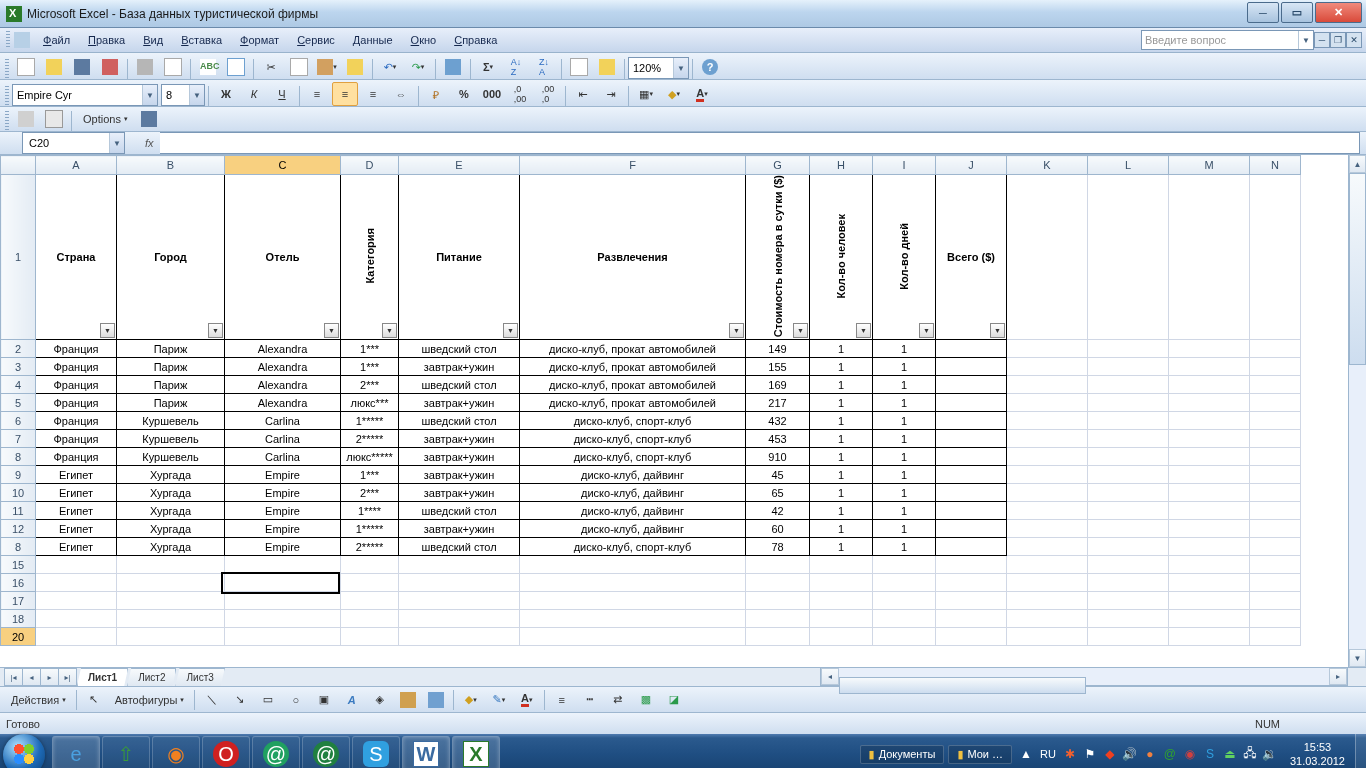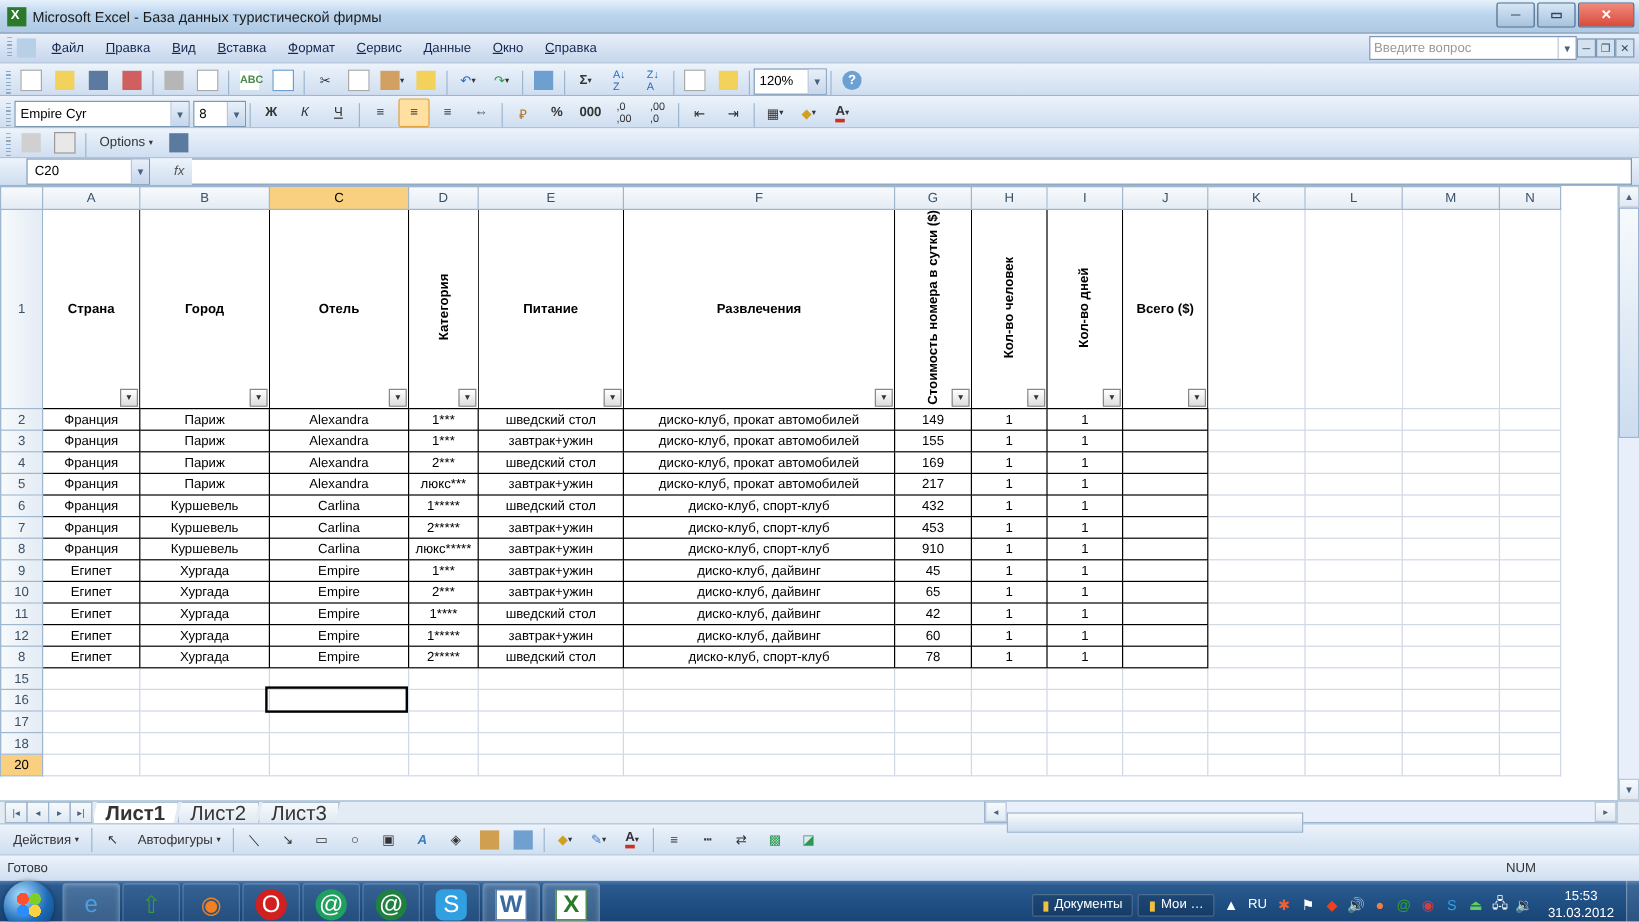--- a/index.html
+++ b/index.html
@@ -63,21 +63,21 @@
 .corner{width:34px;background:linear-gradient(#f7fafc,#e3ebf4);border:1px solid #9eb6ce}
 .hdr td{border:1px solid #000;height:74px;font-weight:bold;text-align:center;position:relative;background:#fff}
 .hdr .vtxt{writing-mode:vertical-rl;transform:rotate(180deg);display:inline-block;font-size:11px}
 .filterbtn{position:absolute;right:1px;bottom:1px;width:13px;height:13px;border:1px solid #888;background:linear-gradient(#fff,#ddd);font-size:7px;color:#333;display:flex;align-items:center;justify-content:center}
 .datarow td{border:1px solid #000;text-align:center;background:#fff}
 .selcell{position:absolute;border:2px solid #000;background:transparent;pointer-events:none}
 
 .tabstrip{height:18px;background:#e3ebf4;border-top:1px solid #9db6cf;display:flex;align-items:center;position:relative}
 .tabnav{display:flex;margin-left:4px}
 .tabnav .nb{width:17px;height:16px;border:1px solid #9db6cf;background:linear-gradient(#f7fafc,#dfe8f2);display:flex;align-items:center;justify-content:center;font-size:8px;color:#46627f;margin-right:-1px}
-.shtab{height:17px;padding:0 10px;background:linear-gradient(#f7fafc,#dfe8f2);border:1px solid #9db6cf;border-bottom:none;font-size:17px;display:flex;align-items:center;margin-left:-1px;color:#333;clip-path:polygon(4px 0,100% 0,calc(100% - 4px) 100%,0 100%)}
+.shtab{height:17px;padding:0 10px;background:linear-gradient(#f7fafc,#dfe8f2);border:1px solid #9db6cf;border-bottom:none;font-size:10px;display:flex;align-items:center;margin-left:-1px;color:#333;clip-path:polygon(4px 0,100% 0,calc(100% - 4px) 100%,0 100%)}
 .shtab.active{background:#fff;font-weight:bold}
 .hscroll{position:absolute;right:18px;bottom:0;left:820px;height:17px;background:#e8effa;border:1px solid #9db6cf;display:flex;align-items:center}
 .hscroll .sbtn{width:16px;height:15px;background:linear-gradient(#f7fafc,#dfe8f2);border:1px solid #b6c8da;display:flex;align-items:center;justify-content:center;font-size:8px;color:#46627f}
 .hscroll .strack{flex:1;background:#e8effa;position:relative}
 .hscroll .sthumb{position:absolute;left:0;top:0;height:15px;width:50%;background:linear-gradient(#f7fafc,#cdddef);border:1px solid #9db6cf}
 
 .vscroll{position:absolute;right:0;top:0;width:17px;bottom:0;background:#e8effa;border-left:1px solid #9db6cf;display:flex;flex-direction:column}
 .vscroll .sbtn{height:16px;background:linear-gradient(#f7fafc,#dfe8f2);border:1px solid #b6c8da;display:flex;align-items:center;justify-content:center;font-size:8px;color:#46627f}
 .vscroll .strack{flex:1;position:relative}
 .vscroll .sthumb{position:absolute;top:0;left:0;width:15px;height:40%;background:linear-gradient(#f7fafc,#cdddef);border:1px solid #9db6cf}

